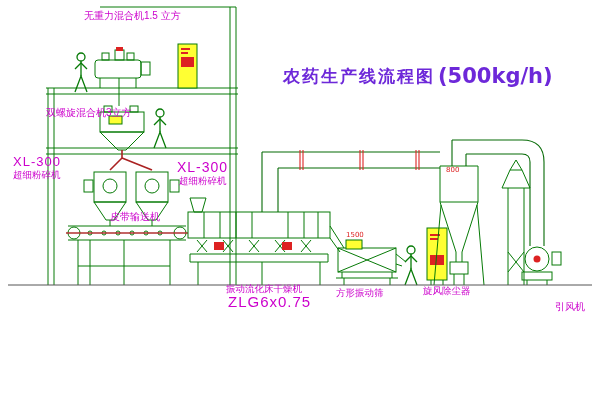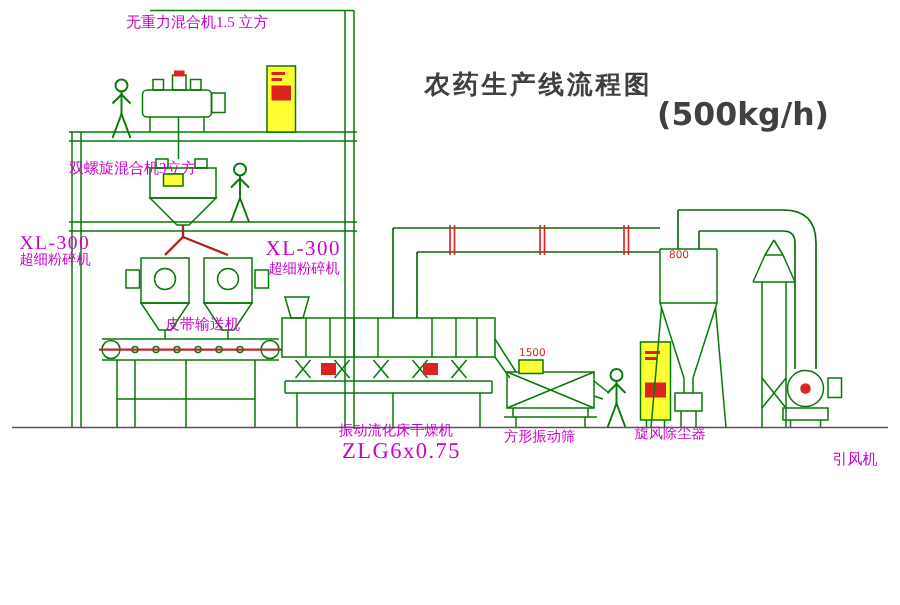--- a/index.html
+++ b/index.html
@@ -1,22 +1,22 @@
 <!DOCTYPE html>
 <html><head>
 <meta charset="utf-8">
 <style>
   html,body{margin:0;padding:0;background:#fff;}
   #stage{position:relative;width:600px;height:403px;background:#ffffff;overflow:hidden;
          font-family:"DejaVu Sans",sans-serif;}
   #stage svg{position:absolute;left:0;top:0;}
   .lbl{position:absolute;color:#cc00cc;white-space:nowrap;line-height:1;
-       font-family:Liberation Serif, serif;}
+       font-family:Liberation Sans, sans-serif;}
   .tag{position:absolute;color:#dd2222;white-space:nowrap;line-height:1;}
-  .title{position:absolute;display:flex;align-items:flex-start;gap:3px;color:#404040;}
+  .title{position:absolute;display:flex;align-items:flex-end;gap:3px;color:#6d28d9;}
   .title .cn{font-size:17px;letter-spacing:2px;font-weight:bold;}
   .title .cap{font-size:21px;font-weight:bold;margin-top:19px;}
   .model{letter-spacing:1px;}
 </style>
 </head>
 <body>
 
 <div id="stage">
 
 <svg width="600" height="403" viewBox="0 0 600 403">

